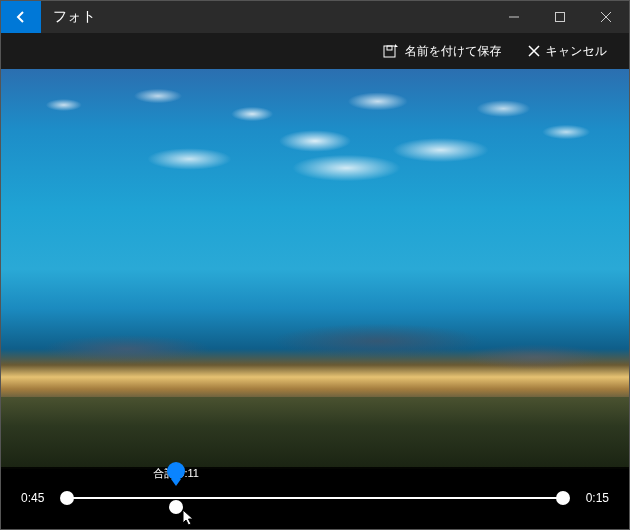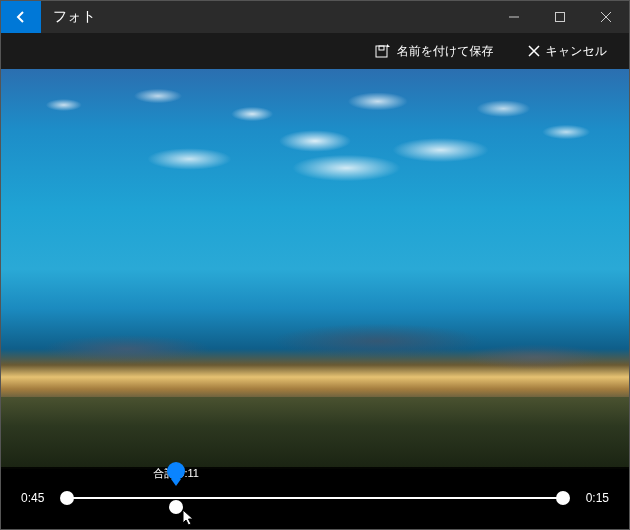--- a/index.html
+++ b/index.html
@@ -37,21 +37,21 @@
     color: #ccc;
     cursor: pointer;
     font-size: 11px;
   }
   .toolbar {
     height: 36px;
     background: #1a1a1a;
     display: flex;
     justify-content: flex-end;
     align-items: center;
-    gap: 22px;
+    gap: 14px;
     padding-right: 16px;
     color: #fff;
     font-size: 12px;
   }
   .tool-btn {
     display: flex; align-items: center; gap: 6px;
     cursor: pointer;
     padding: 4px 6px;
   }
   .media-area {

